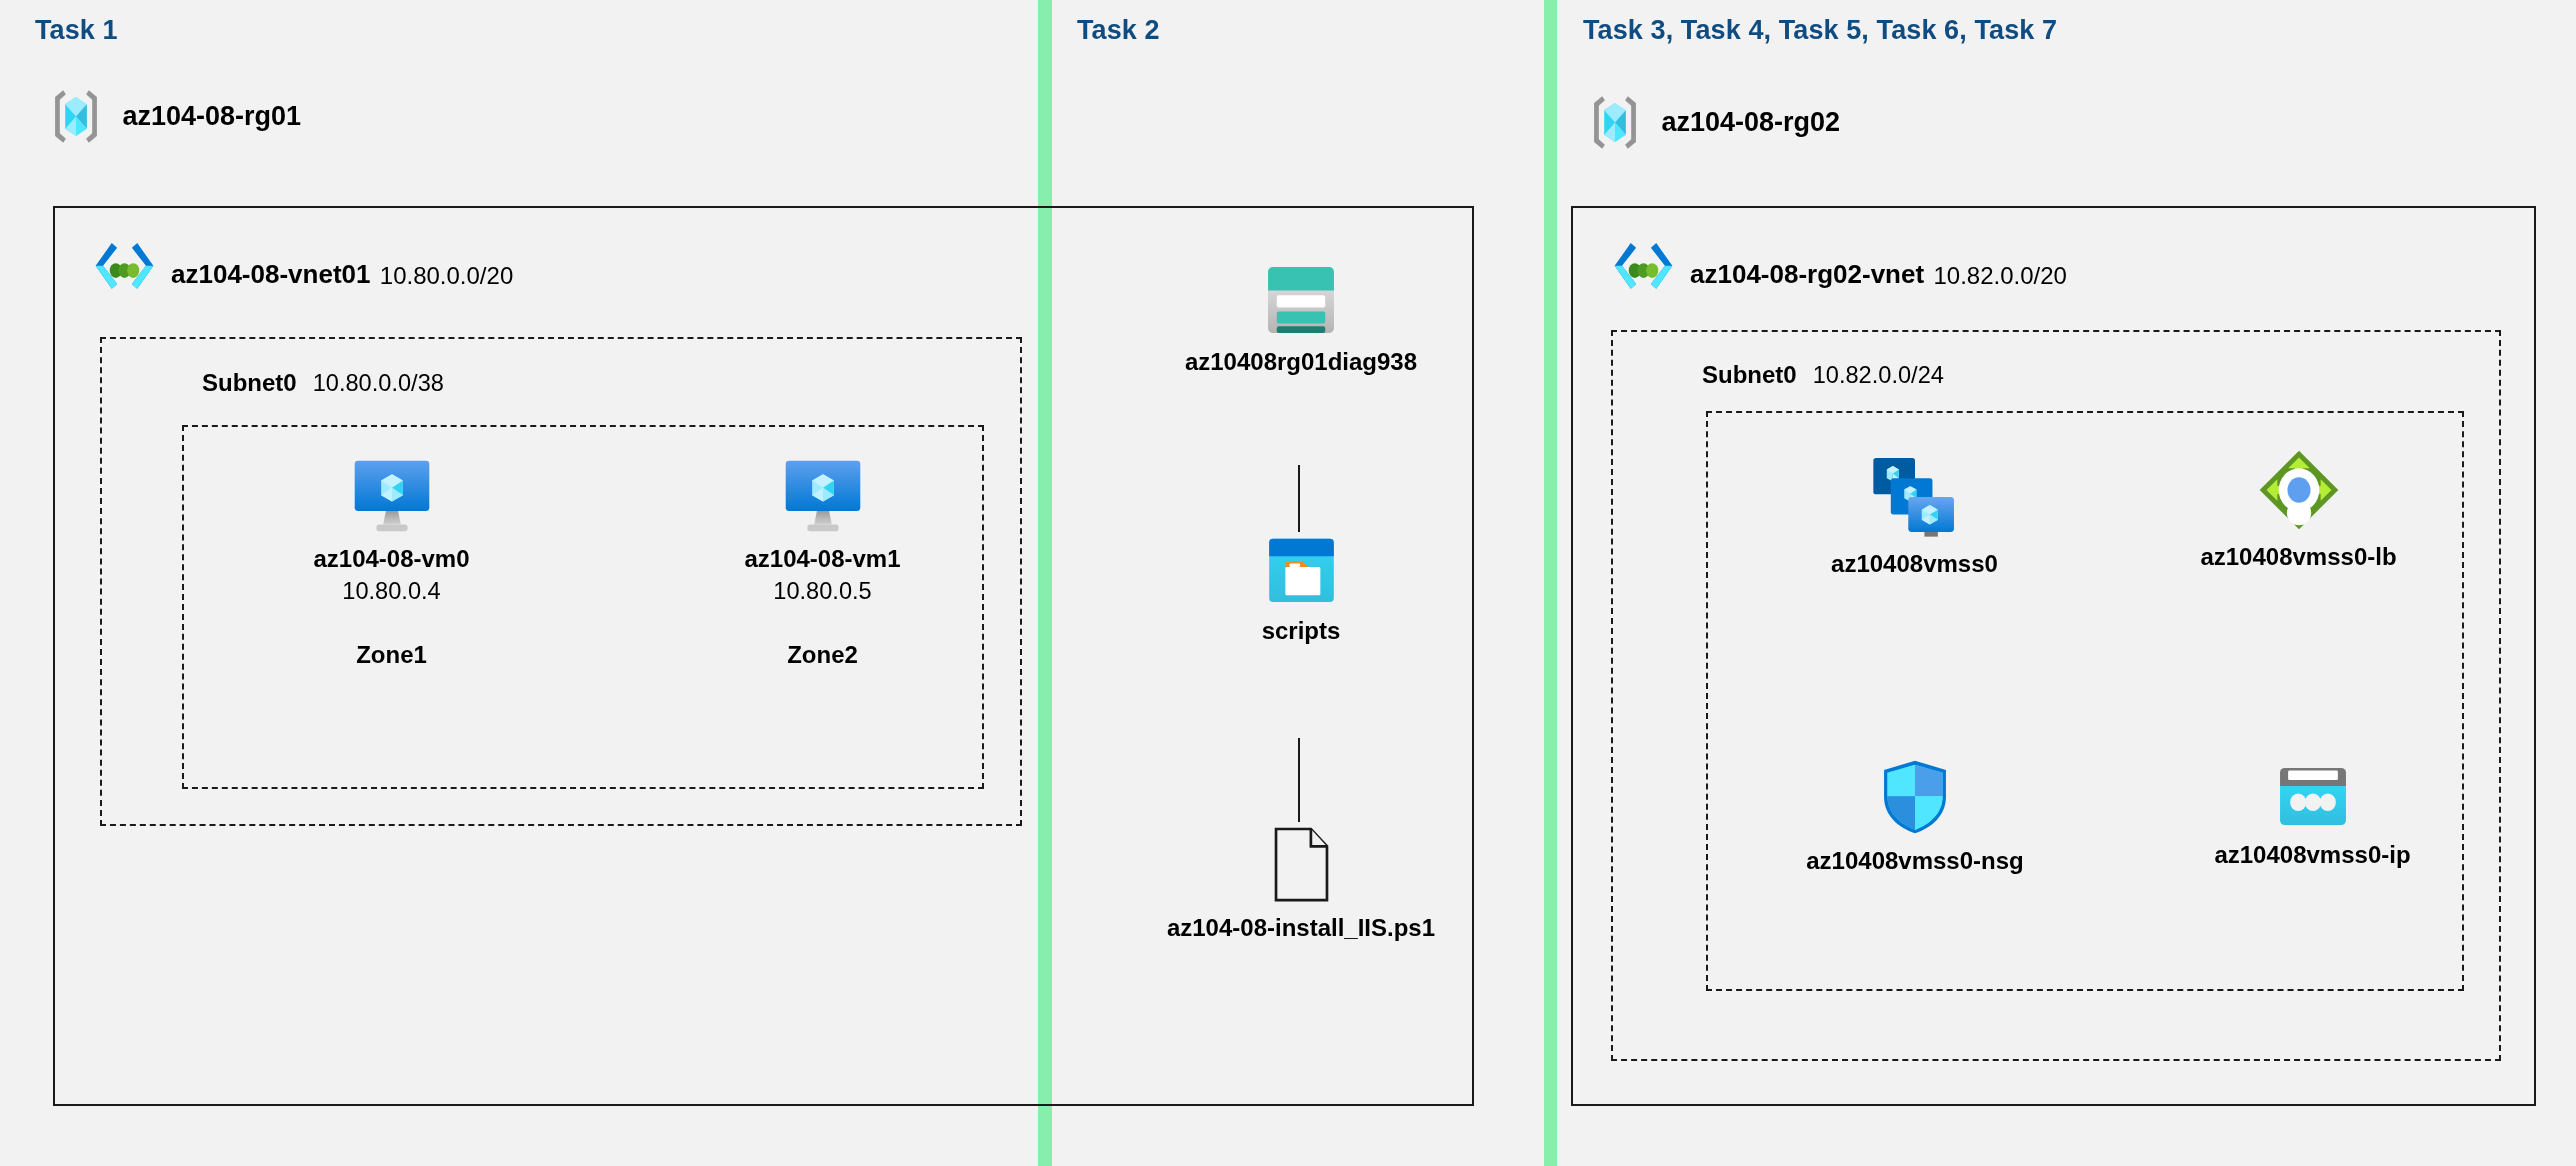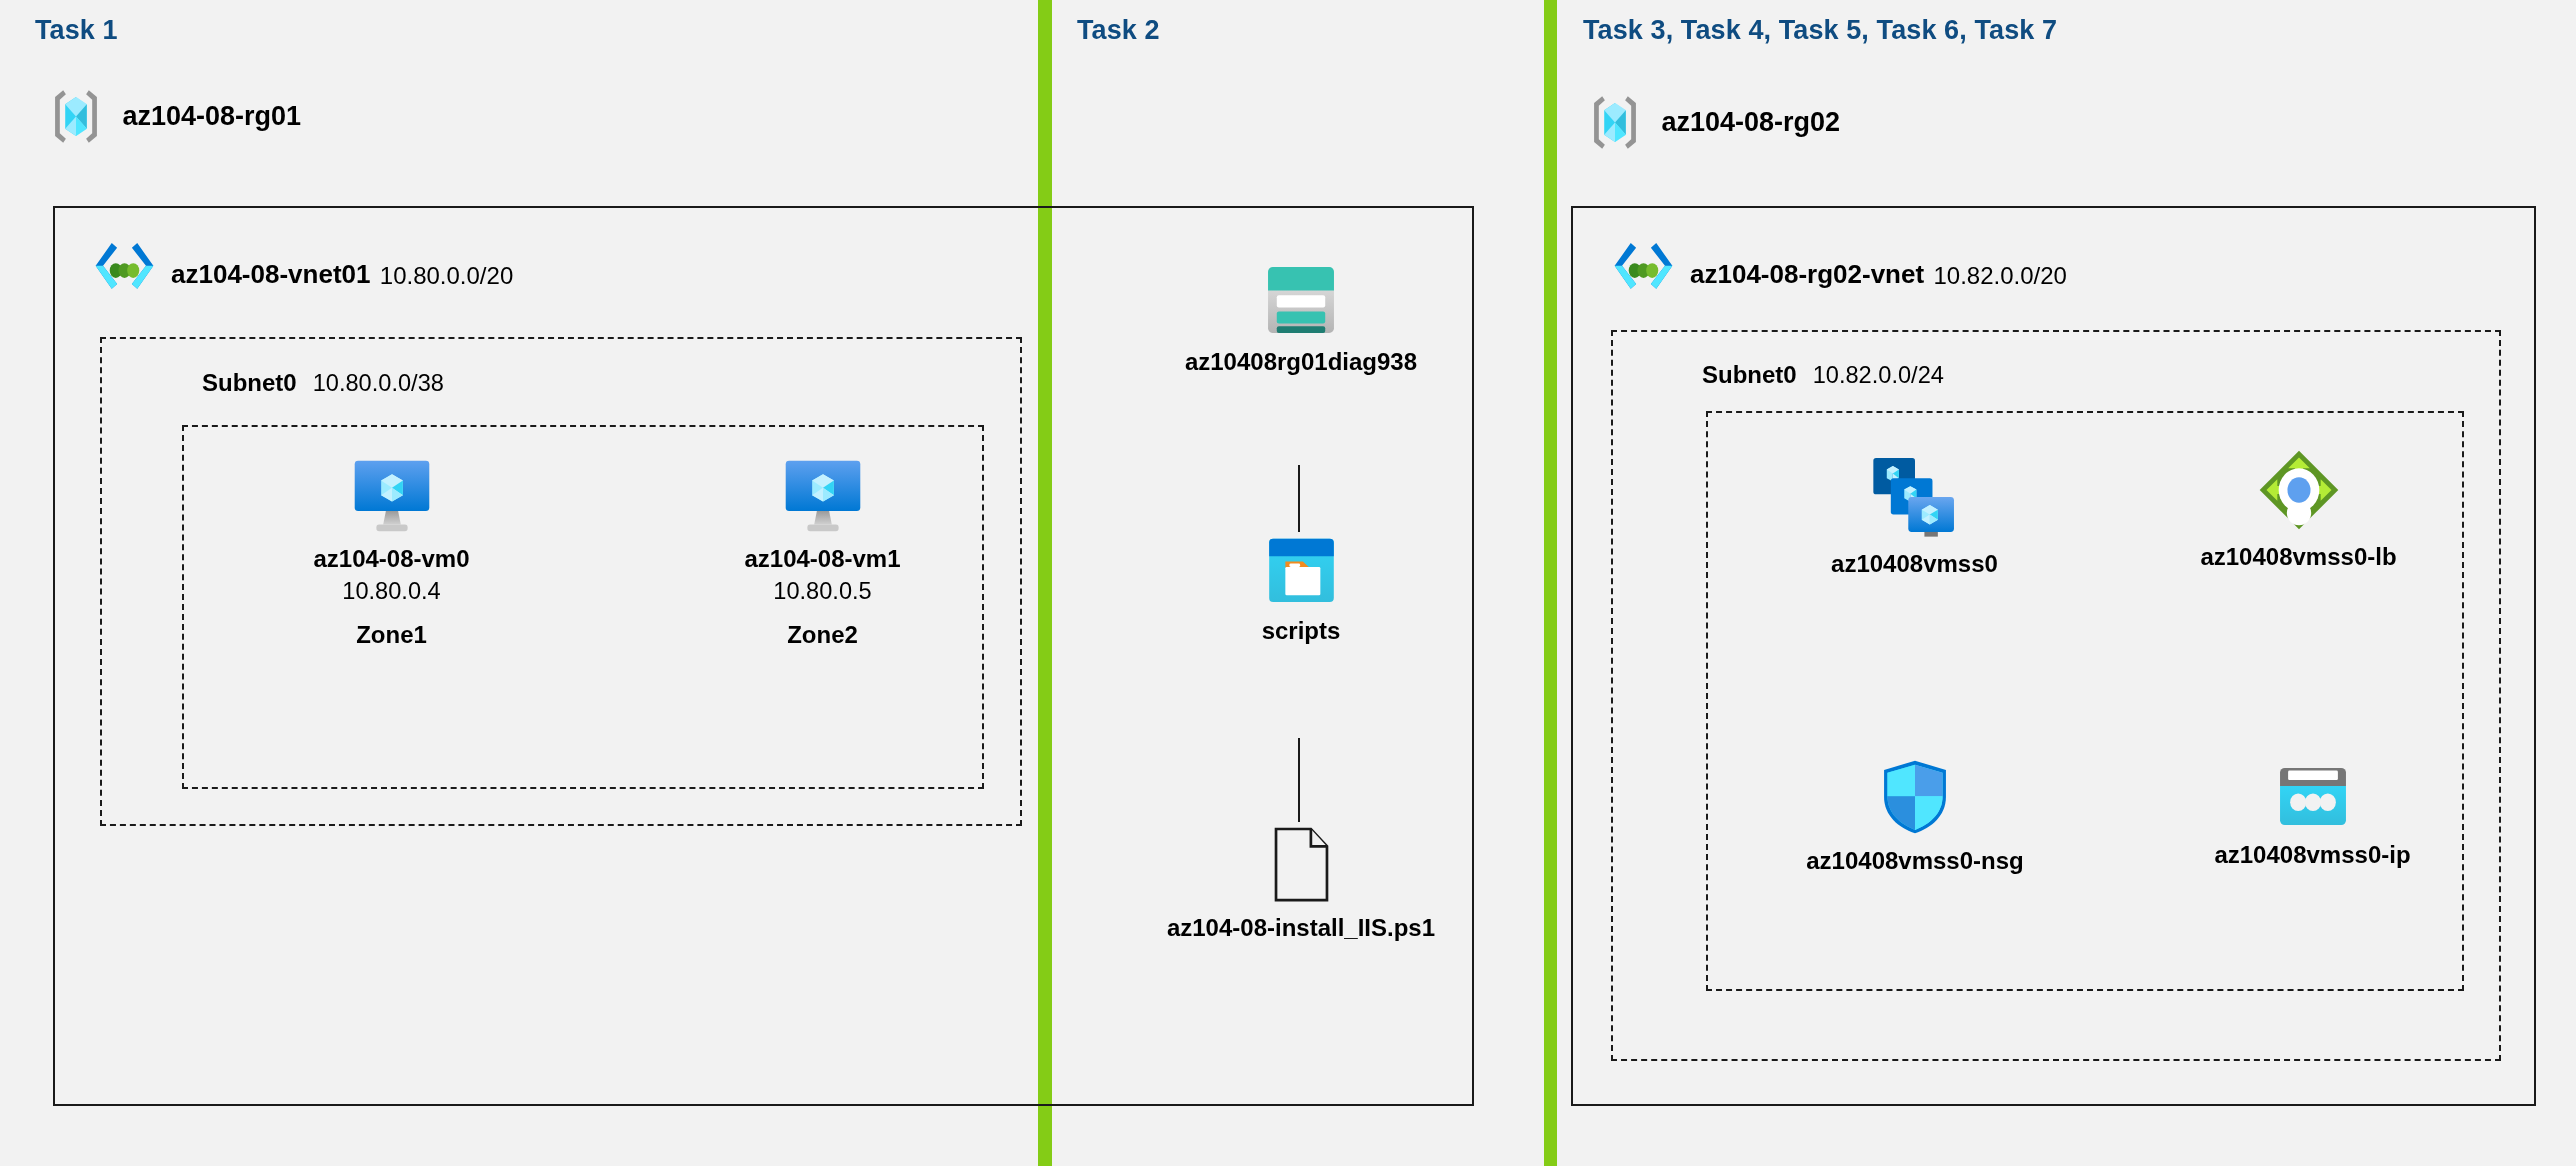--- a/index.html
+++ b/index.html
@@ -2,21 +2,21 @@
 <html style="font-size:10.8px"><head>
 <meta charset="utf-8">
 <style>
   * { box-sizing: border-box; margin: 0; padding: 0; }
   html, body {
     width: 2576px; height: 1166px;
     background: #ffffff;
     font-family: "Liberation Sans", sans-serif;
     overflow: hidden;
   }
-  .canvas { position: relative; width: 2576px; height: 1166px; background: #84cc16; }
+  .canvas { position: relative; width: 2576px; height: 1166px; background: #86efac; }
 
   
   .panel { position: absolute; background: #f2f2f2; }
   #panel-task1 { left: 0px;    top: 0px; width: 1038px; height: 1166px; }
   #panel-task2 { left: 1052px; top: 0px; width: 492px;  height: 1166px; }
   #panel-task3 { left: 1557px; top: 0px; width: 1019px; height: 1166px; }
 
   .task-title {
     position: absolute;
     color: #0f4c81;
@@ -68,21 +68,21 @@
   .node-name {
     font-size: 24px; font-weight: bold; color: #000;
     white-space: nowrap; text-align: center; margin-top: 10.8px;
   }
   .node-sub {
     font-size: 23.6px; font-weight: normal; color: #000;
     white-space: nowrap; text-align: center; margin-top: 5px;
   }
   .node-zone {
     font-size: 24px; font-weight: bold; color: #000;
-    white-space: nowrap; text-align: center; margin-top: 16px;
+    white-space: nowrap; text-align: center; margin-top: 36px;
   }
 
   #node-vm0   { left: 270px;  top: 458px; width: 243px; }
   #node-vm1   { left: 701px; top: 458px; width: 243px; }
   #node-storage { left: 1119px; top: 263px; width: 364px; }
   #node-scripts { left: 1146px; top: 536px; width: 310px; }
   #node-ps1     { left: 1092px; top: 826px; width: 418px; }
   #node-vmss    { left: 1773px; top: 455px; width: 283px; }
   #node-lb      { left: 2157px; top: 448px; width: 283px; }
   #node-nsg     { left: 1760px; top: 758px; width: 310px; justify-content: space-between; }

